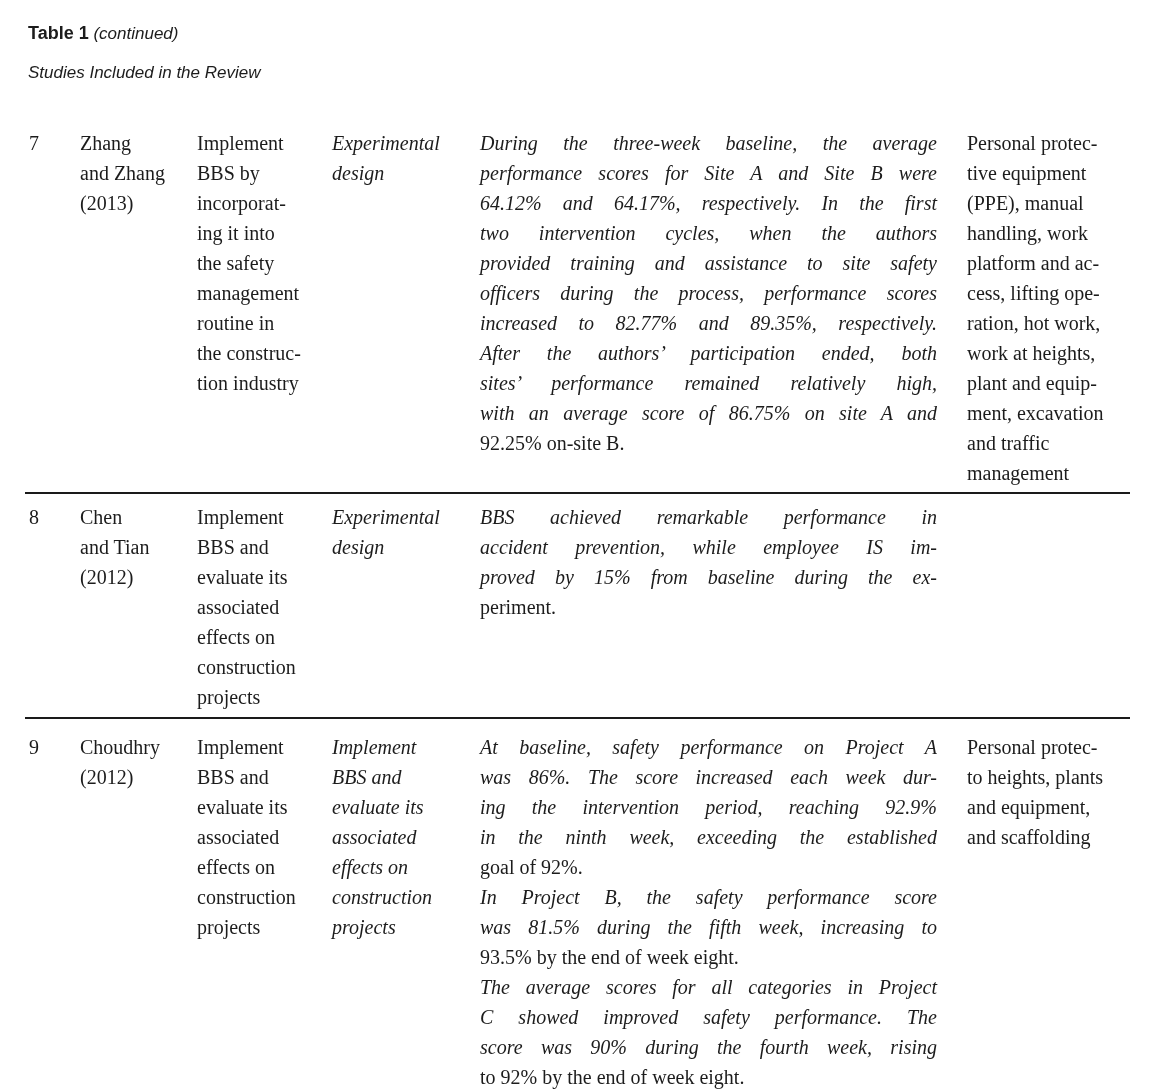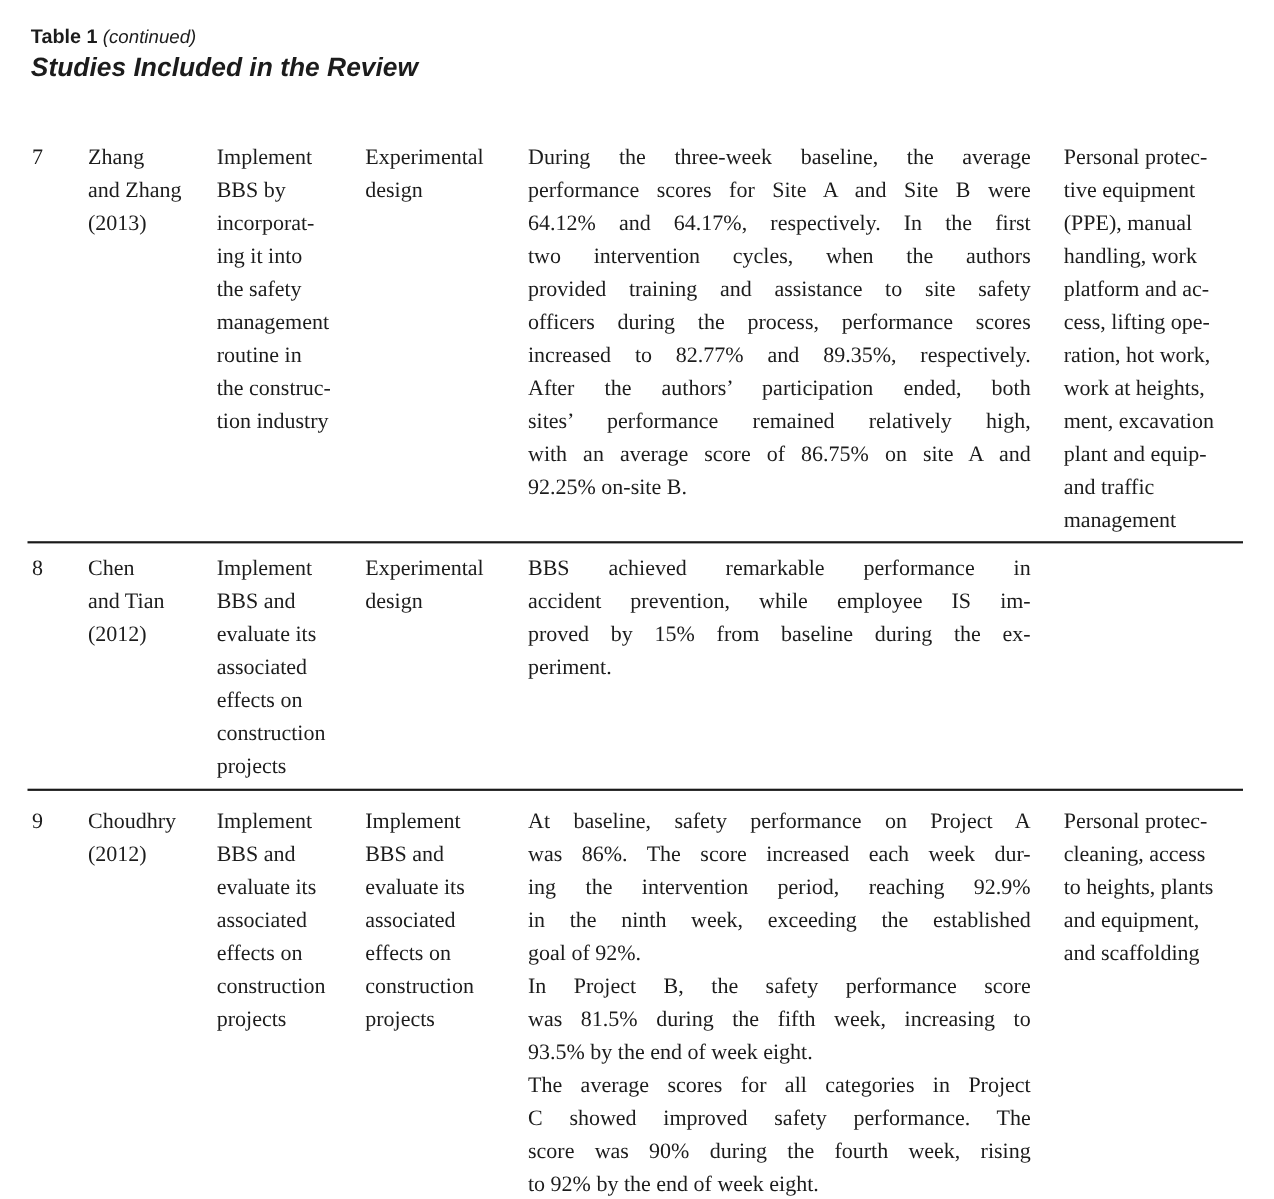--- a/index.html
+++ b/index.html
@@ -15,43 +15,43 @@
     font-family:"Liberation Serif","DejaVu Serif",serif;
   }
   .page{position:relative;width:1158px;height:1090px;background:var(--bg);}
   .caption{
     margin:20px 0 0 28px;
     font-family:"Liberation Sans","DejaVu Sans",sans-serif;
   }
   .caption-line1{font-size:18px;line-height:26px;}
   .caption-line1 .t-bold{font-weight:bold;margin-top:19px;}
   .caption-line1 .t-cont{font-style:italic;font-weight:normal;font-size:17px;margin-top:44px;}
-  .caption-line2{font-style:italic;font-size:24px;line-height:28px;margin-top:1px;font-weight:bold;}
+  .caption-line2{font-style:italic;font-size:17px;line-height:28px;margin-top:12px;}
   .tablewrap{
     position:absolute;left:25px;top:105px;width:1105px;
   }
   .row{
     display:flex;
     border-bottom:2px solid var(--rule);
   }
   .row.r7{padding-top:3px;padding-bottom:4px;}
   .row.r8{padding-top:8px;padding-bottom:5px;}
   .row.r9{padding-top:13px;padding-bottom:6px;}
   .cell{
     font-size:20px;line-height:30px;
     flex:0 0 auto;
   }
   .cell div{min-height:30px;}
   .c-num{width:55px;padding-left:4px;}
   .c-auth{width:117px;}
   .c-aim{width:135px;}
-  .c-des{width:148px;}
+  .c-des{width:148px;font-style:italic;}
   .c-res{width:457px;}
   .c-beh{width:180px;margin-left:30px;}
-  .jl{text-align:justify;text-align-last:justify;}
+  .jl{text-align:justify;text-align-last:justify;font-style:italic;}
 </style>
 </head>
 <body>
 
 <div class="page">
   <div class="caption">
     <div class="caption-line1"><span class="t-bold">Table 1</span><span class="t-cont"> (continued)</span></div>
     <div class="caption-line2">Studies Included in the Review</div>
   </div>
   <div class="tablewrap">
@@ -94,22 +94,22 @@
         </div>
         <div class="cell c-beh">
           <div>Personal protec-</div>
           <div>tive equipment</div>
           <div>(PPE), manual</div>
           <div>handling, work</div>
           <div>platform and ac-</div>
           <div>cess, lifting ope-</div>
           <div>ration, hot work,</div>
           <div>work at heights,</div>
+          <div>plant and equip-</div>
           <div>ment, excavation</div>
-          <div>plant and equip-</div>
           <div>and traffic</div>
           <div>management</div>
         </div>
       </div>
       <div class="row r8">
         <div class="cell c-num">
           <div>8</div>
         </div>
         <div class="cell c-auth">
           <div>Chen</div>
@@ -171,20 +171,19 @@
           <div class="jl">In Project B, the safety performance score</div>
           <div class="jl">was 81.5% during the fifth week, increasing to</div>
           <div>93.5% by the end of week eight.</div>
           <div class="jl">The average scores for all categories in Project</div>
           <div class="jl">C showed improved safety performance. The</div>
           <div class="jl">score was 90% during the fourth week, rising</div>
           <div>to 92% by the end of week eight.</div>
         </div>
         <div class="cell c-beh">
           <div>Personal protec-</div>
-          <div>cleaning, access</div>
           <div>to heights, plants</div>
           <div>and equipment,</div>
           <div>and scaffolding</div>
         </div>
       </div>
     </div>
 </div>
 
 </body></html>

